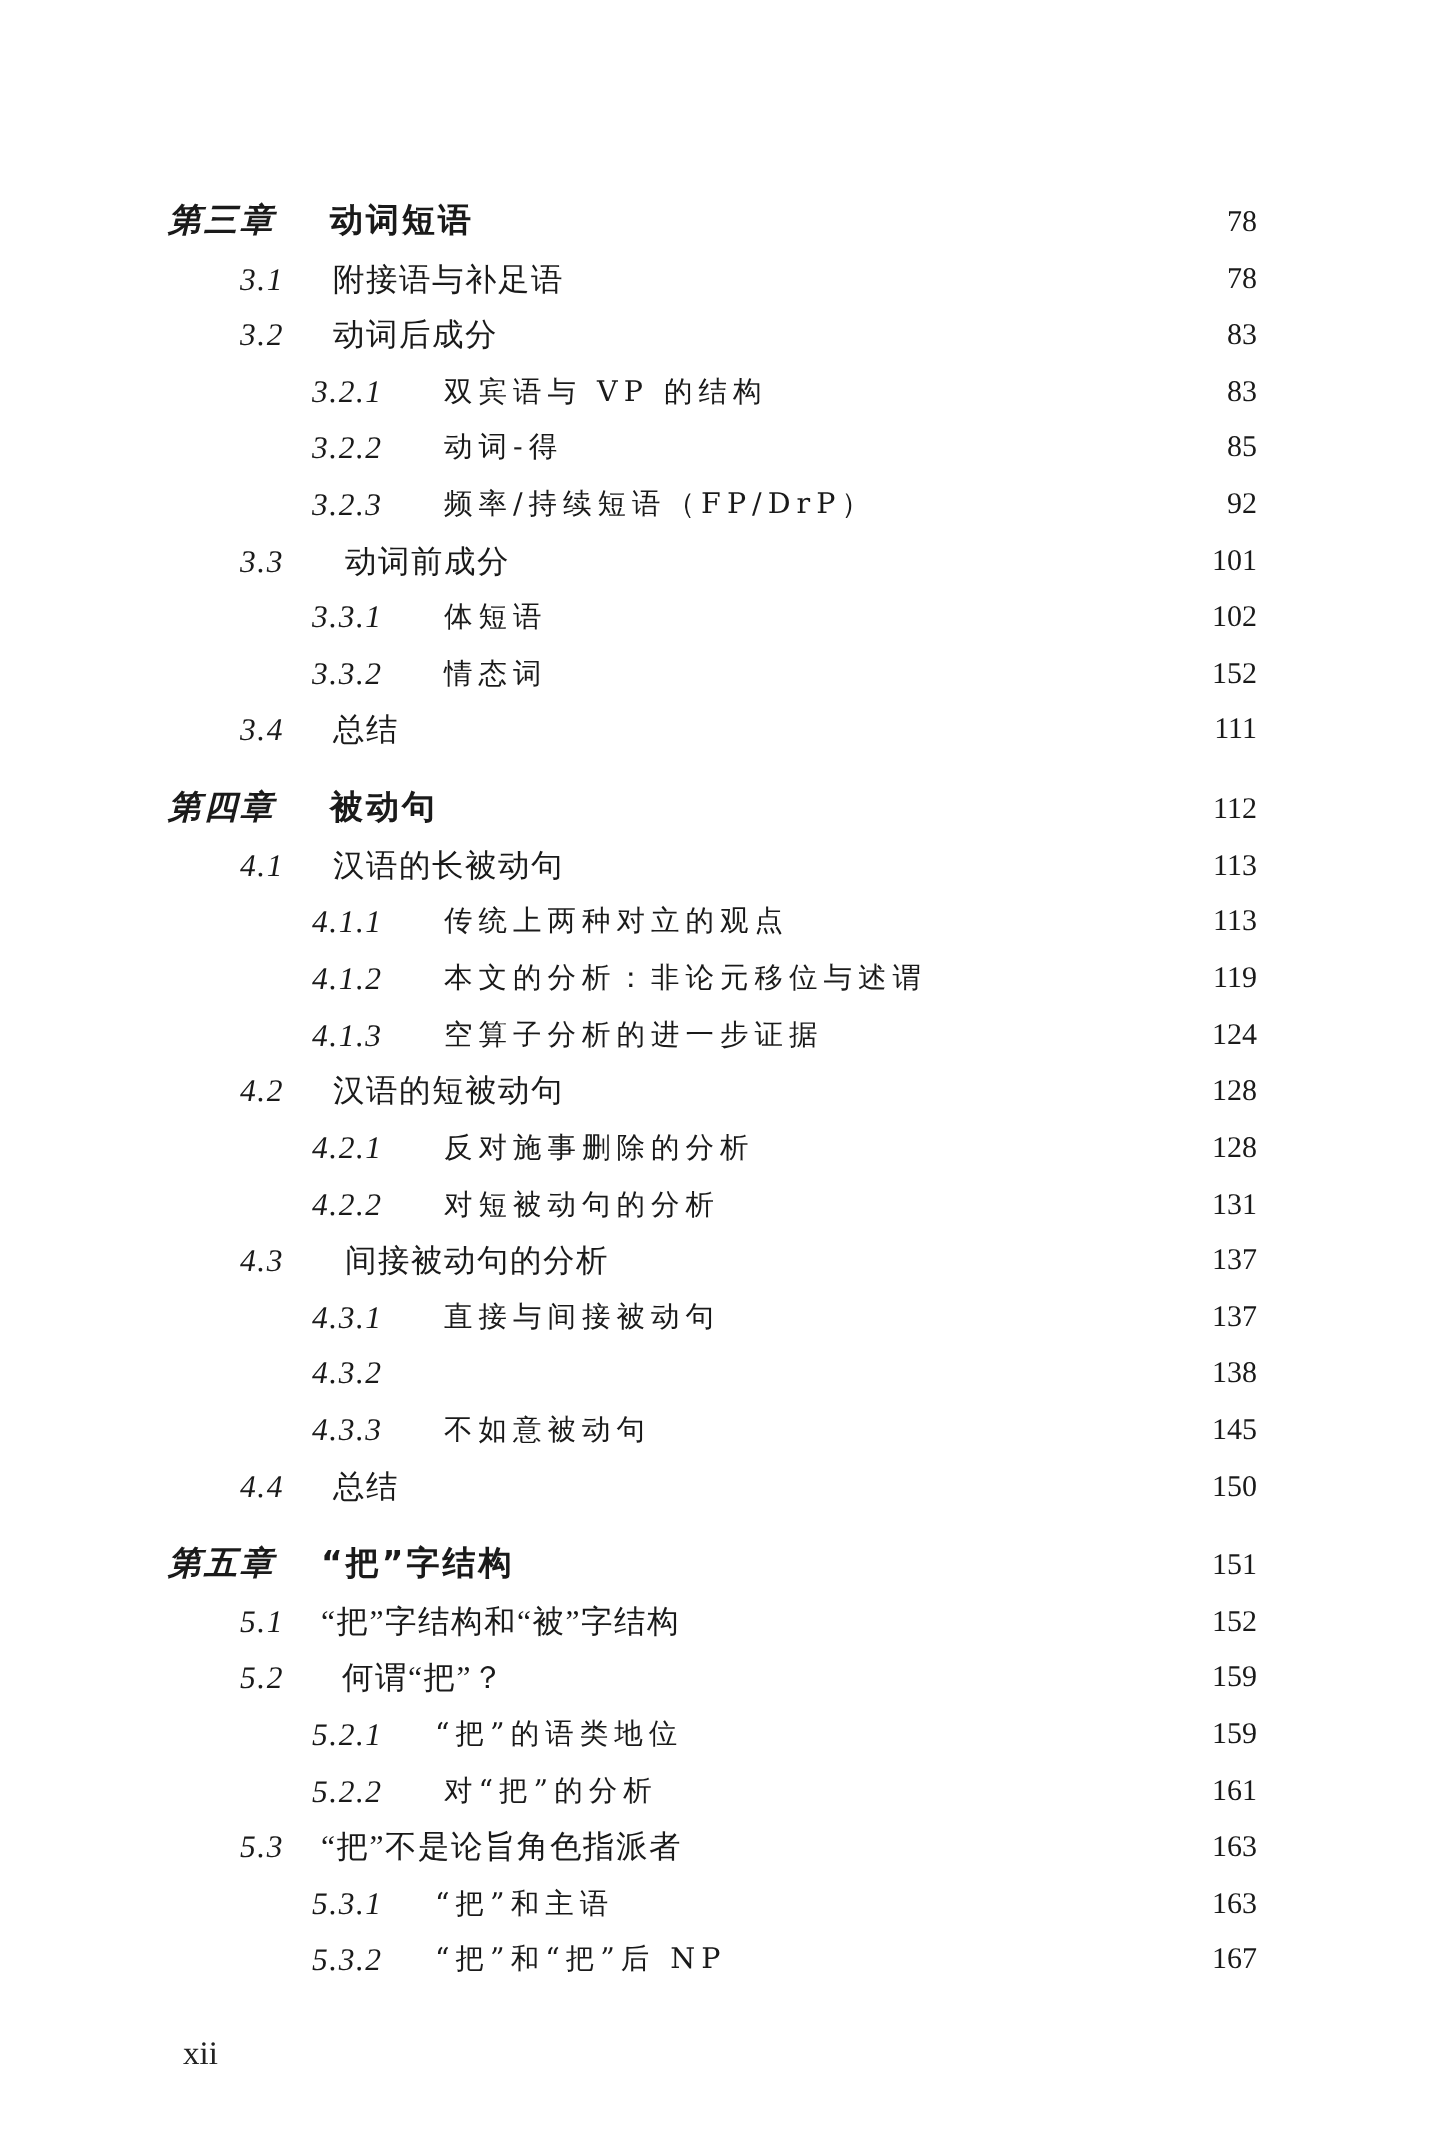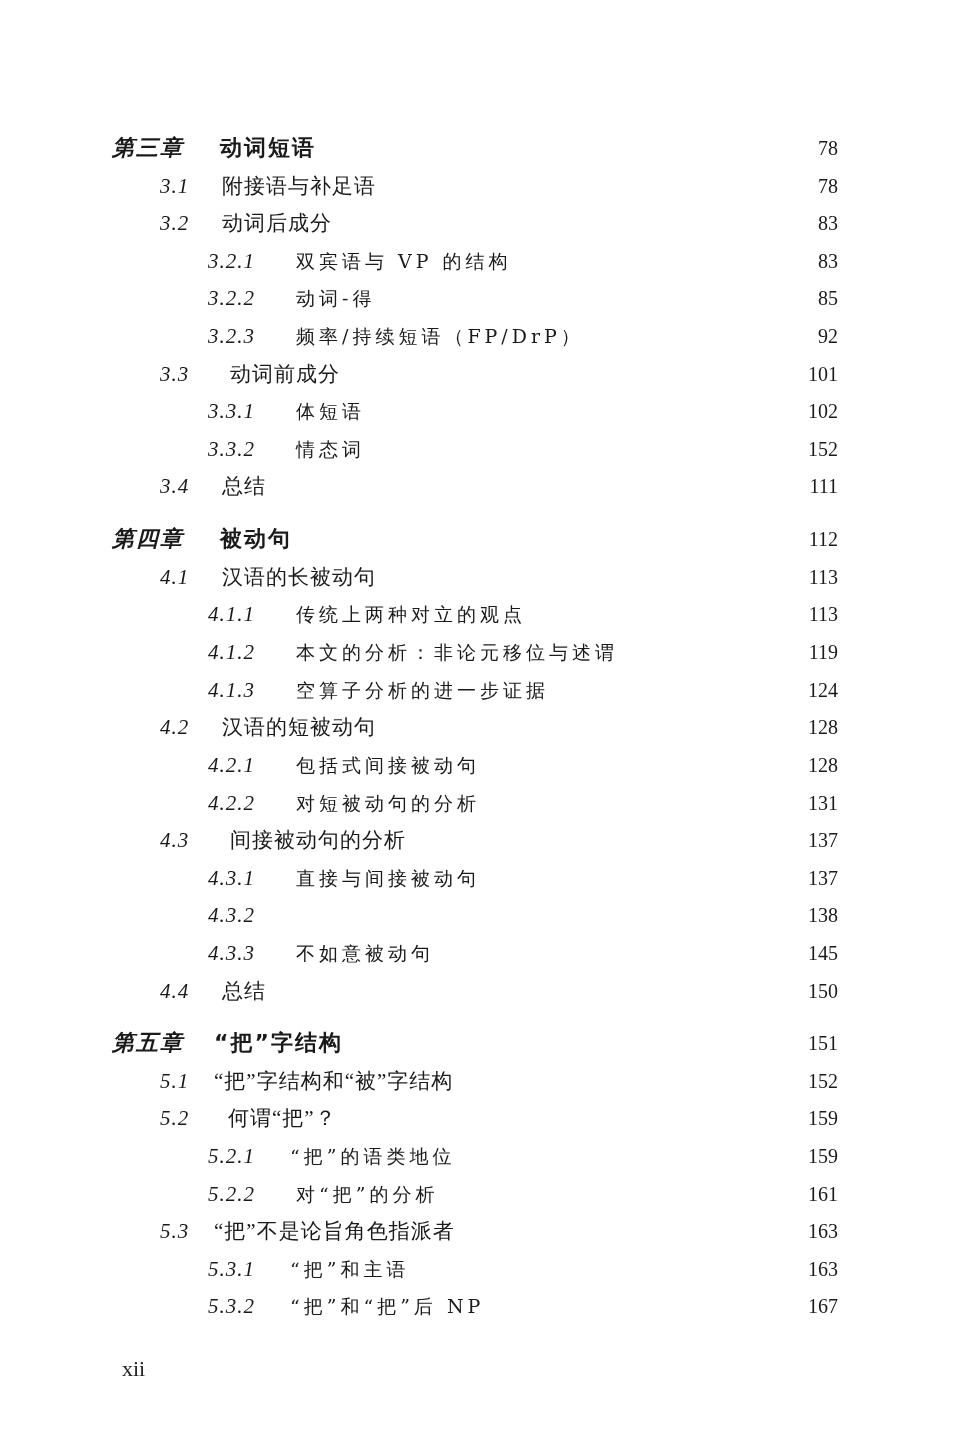--- a/index.html
+++ b/index.html
@@ -140,21 +140,21 @@
     <span class="page">124</span>
   </div>
   <div class="row section" style="top:712px">
     <span class="num">4.2</span>
     <span class="title" style="left:222px">汉语的短被动句</span>
     <span class="leader" style="left:400px;width:388px"></span>
     <span class="page">128</span>
   </div>
   <div class="row subsection" style="top:750px">
     <span class="num">4.2.1</span>
-    <span class="title" style="left:296px">包括式间接被动句</span>
+    <span class="title" style="left:296px">反对施事删除的分析</span>
     <span class="leader" style="left:524px;width:264px"></span>
     <span class="page">128</span>
   </div>
   <div class="row subsection" style="top:788px">
     <span class="num">4.2.2</span>
     <span class="title" style="left:296px">对短被动句的分析</span>
     <span class="leader" style="left:500px;width:288px"></span>
     <span class="page">131</span>
   </div>
   <div class="row section" style="top:825px">

